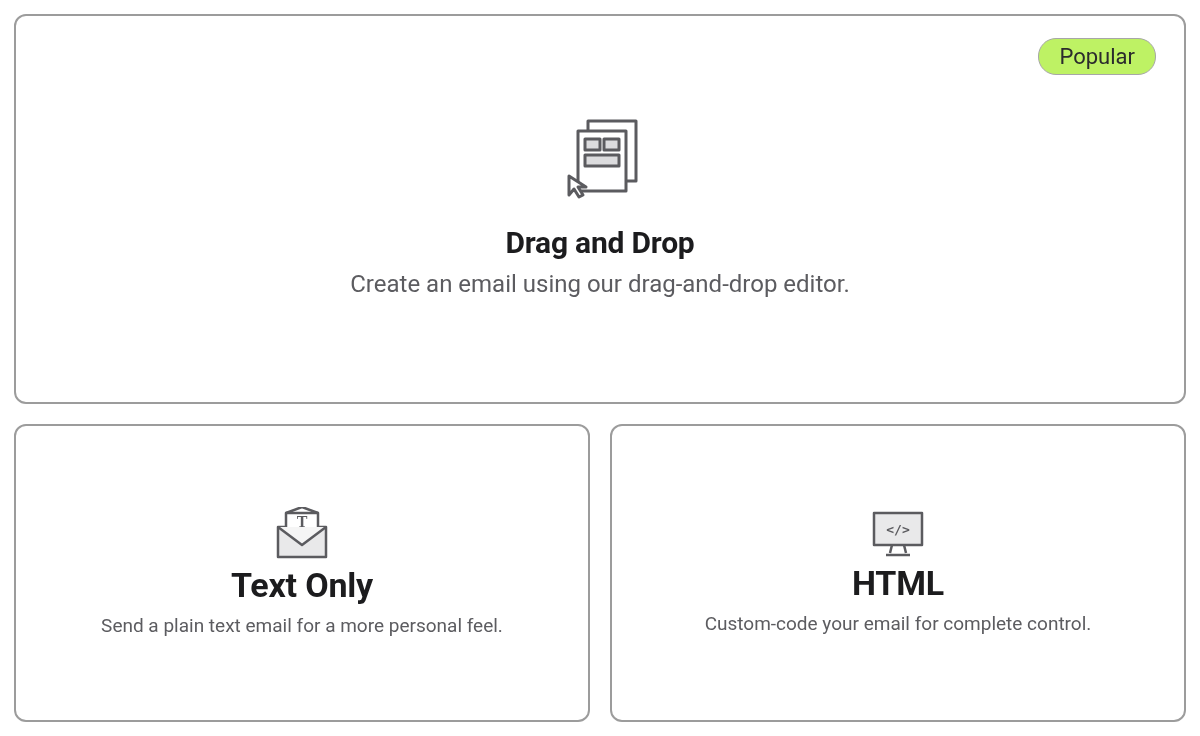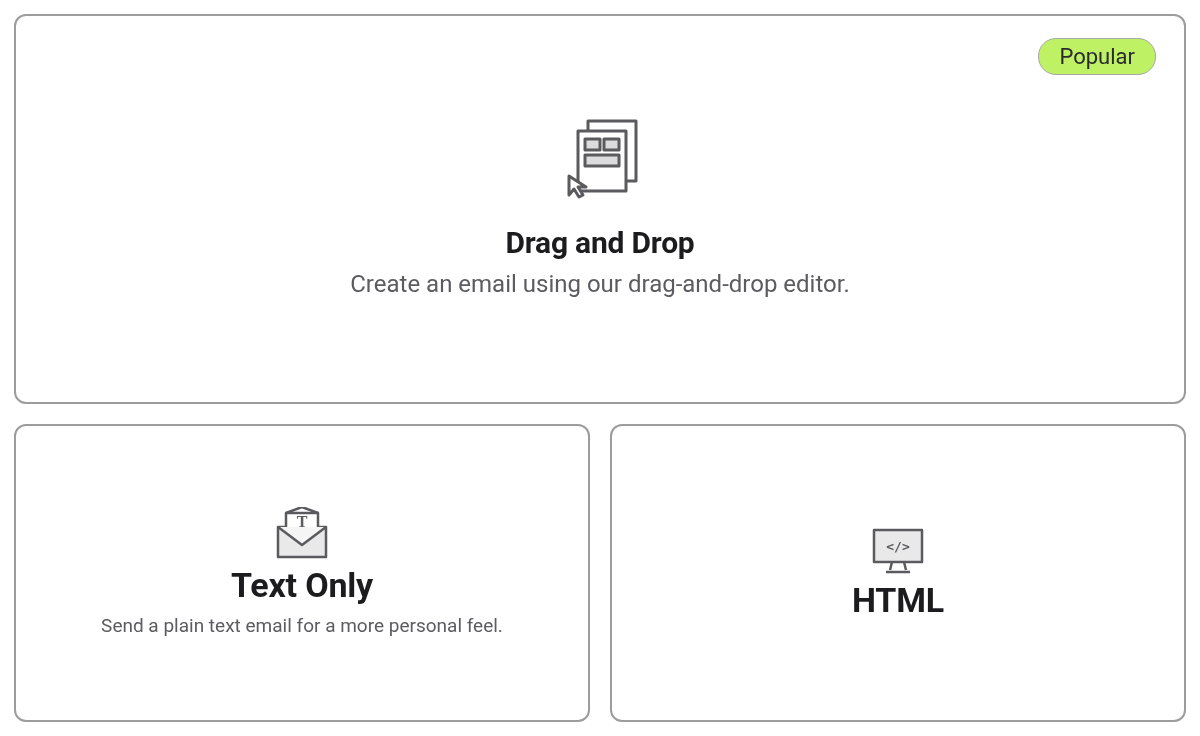--- a/index.html
+++ b/index.html
@@ -127,14 +127,15 @@
     <div class="icon-wrap">
       <svg width="56" height="50" viewBox="0 0 56 50">
         <g fill="none" stroke="#5b5b5f" stroke-width="2.5" stroke-linejoin="round">
           <rect x="4" y="4" width="48" height="32" fill="#e9e9ea"></rect>
           <path d="M22 36 L20 44 M34 36 L36 44 M16 46 L40 46"></path>
           <text x="28" y="25" font-family="monospace" font-size="13" font-weight="bold" fill="#5b5b5f" stroke="none" text-anchor="middle">&lt;/&gt;</text>
         </g>
       </svg>
     </div>
     <div class="card-title">HTML</div>
+    <div class="card-sub">Custom-code your email for complete control.</div>
   </div>
 </div>
 
 </body></html>

